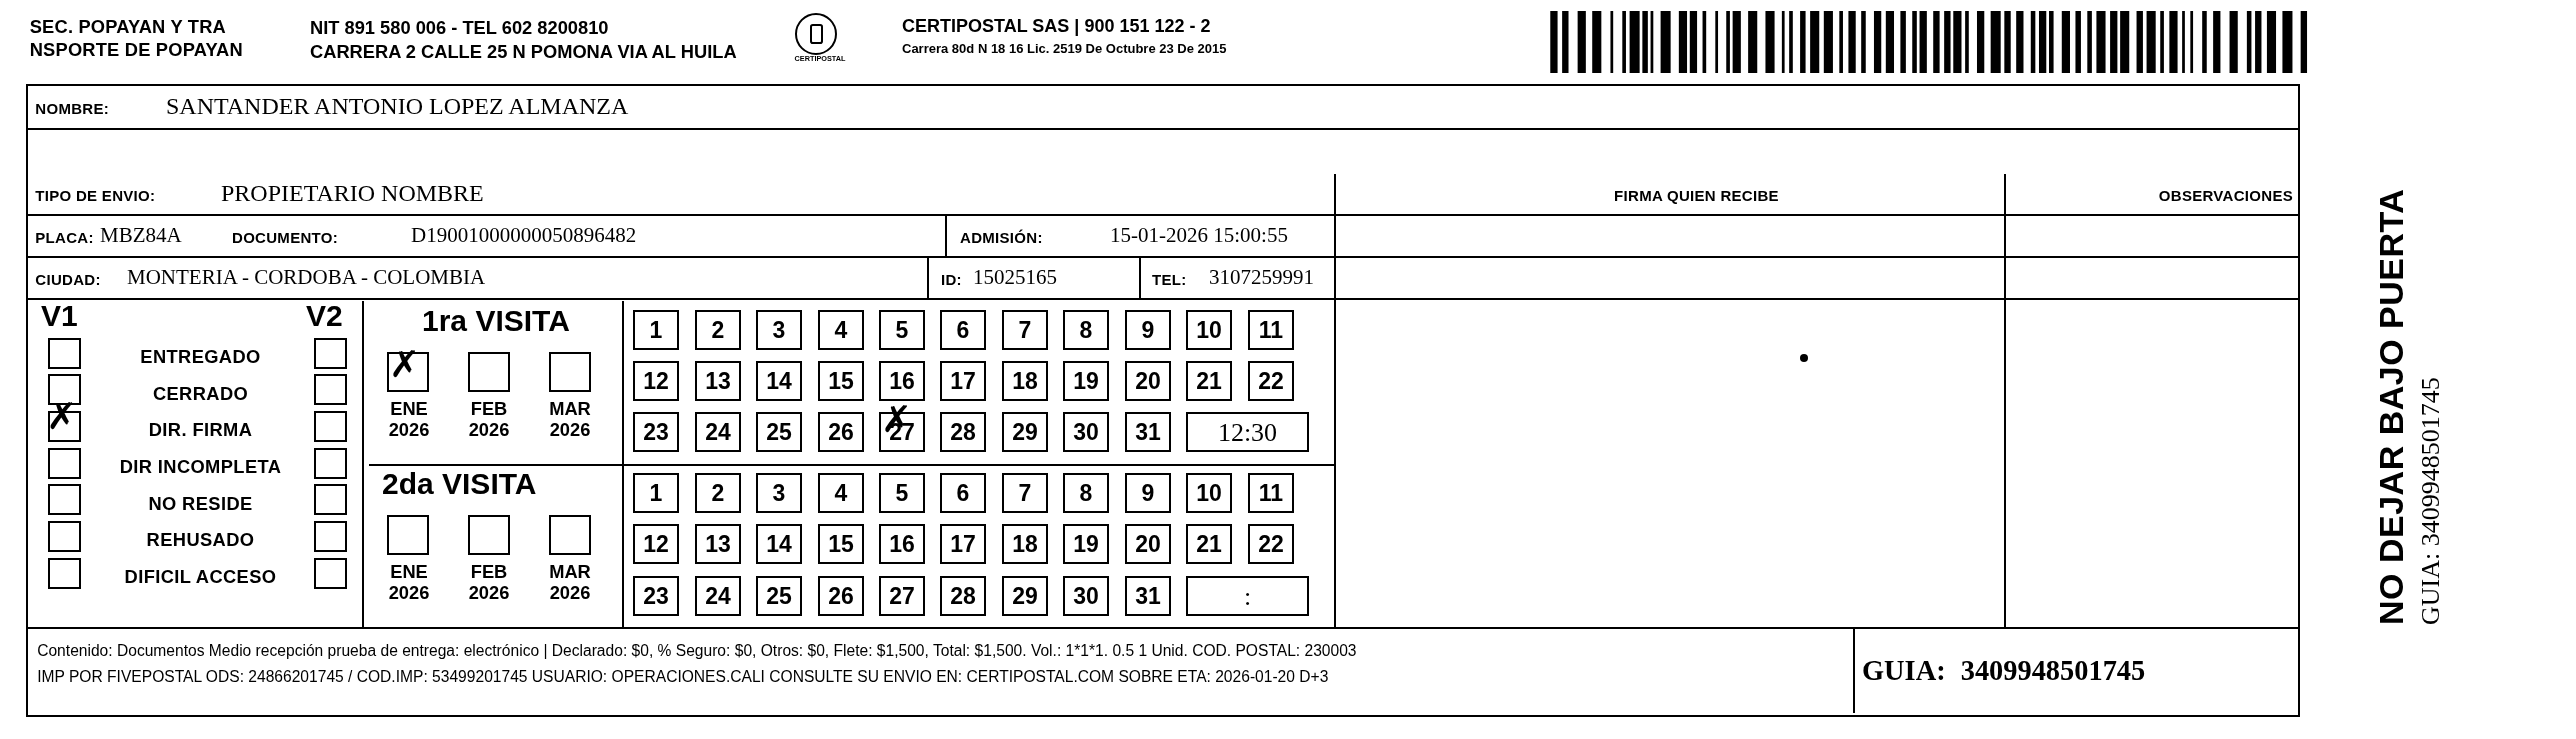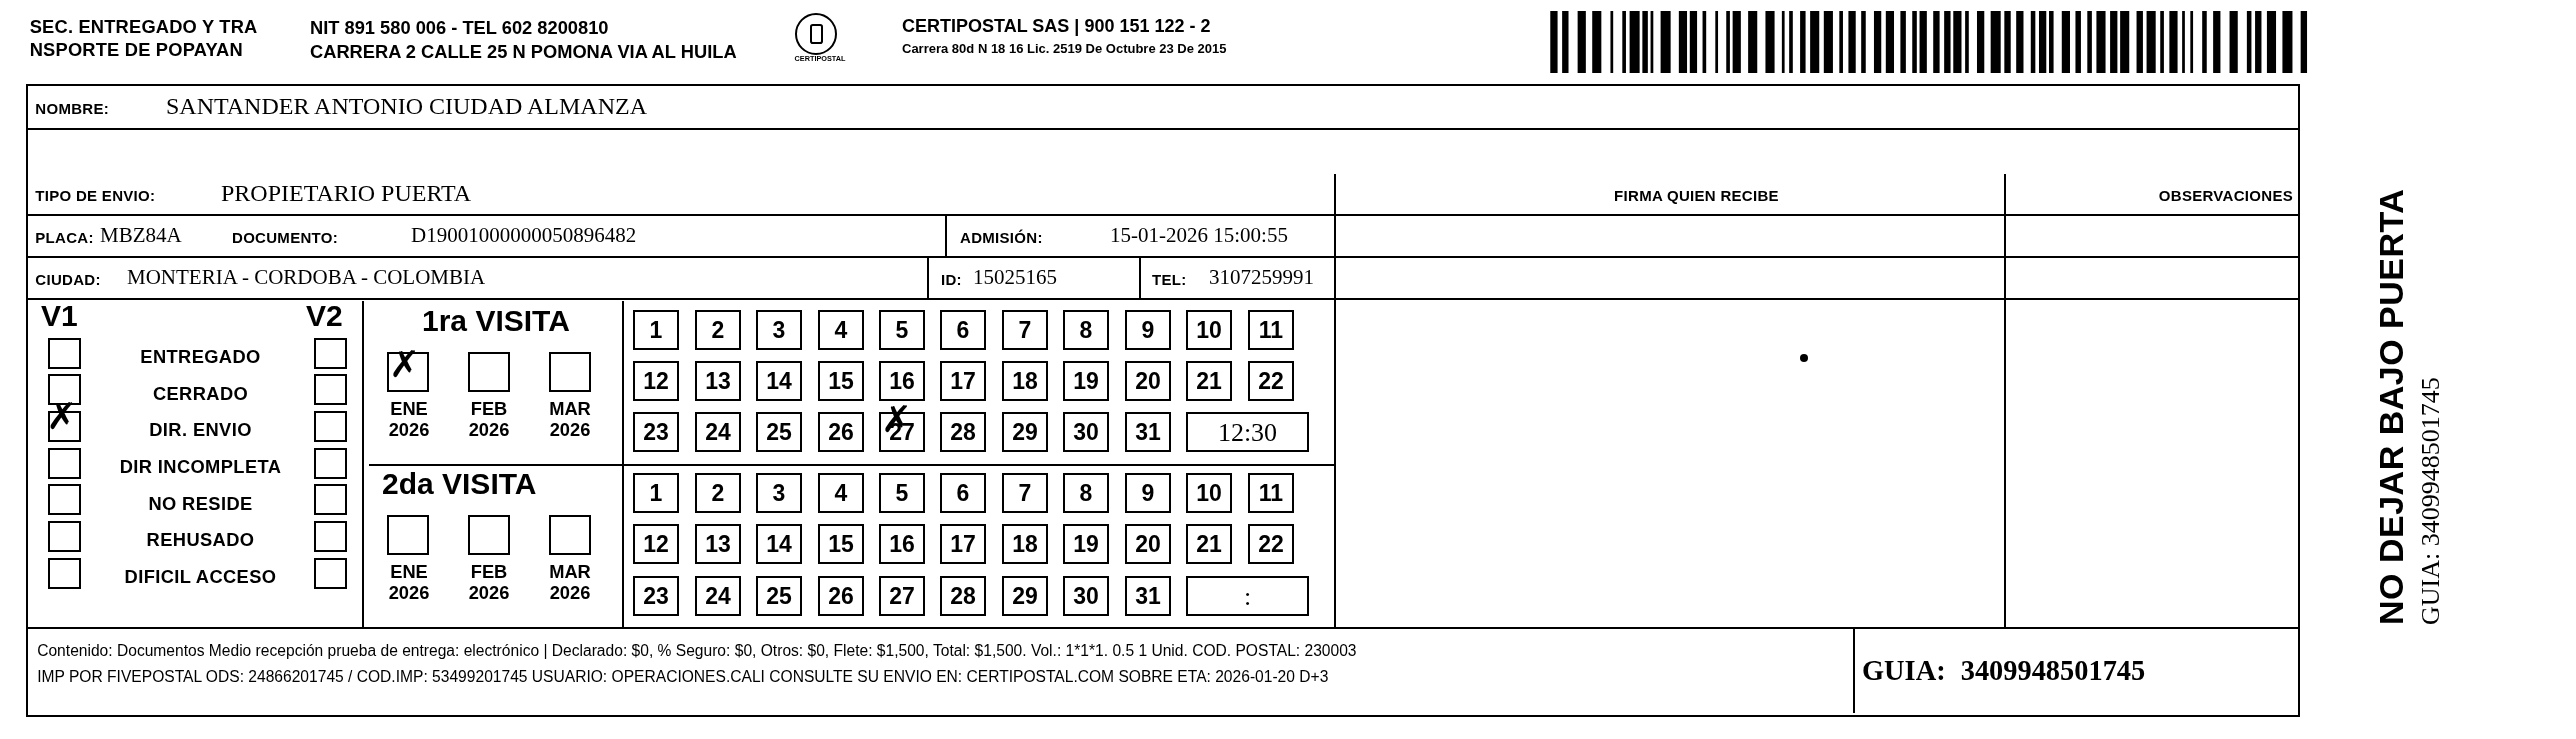--- a/index.html
+++ b/index.html
@@ -42,21 +42,21 @@
   .optlabel{font-size:18.3px;font-weight:bold;letter-spacing:0.4px;}
   .mark{position:absolute;font-size:37px;font-family:"Liberation Serif", serif;}
 </style>
 </head>
 <body>
 
 <div id="sheet">
 
   <div class="hdr">
     <div class="org">
-      <div>SEC. ENTREGADO Y TRA</div>
+      <div>SEC. POPAYAN Y TRA</div>
       <div>NSPORTE DE POPAYAN</div>
     </div>
     <div class="nit">
       <div>NIT 891 580 006 - TEL 602 8200810</div>
       <div>CARRERA 2 CALLE 25 N POMONA VIA AL HUILA</div>
     </div>
 
     <div class="sealimg">
       <div class="circ"></div>
       <div class="sealtxt">CERTIPOSTAL</div>
@@ -134,27 +134,27 @@
             <rect x="823" y="0" width="7" height="68"></rect>
           </g>
       </svg>
     </div>
   </div>
 
   <div class="frame">
 
     <div class="row" style="top:0;left:0;right:0;height:44px;">
       <span class="lbl" style="position:absolute;left:7.3px;top:13.8px;">NOMBRE:</span>
-      <span class="val" style="position:absolute;left:138px;top:7.3px;">SANTANDER ANTONIO CIUDAD ALMANZA</span>
+      <span class="val" style="position:absolute;left:138px;top:7.3px;">SANTANDER ANTONIO LOPEZ ALMANZA</span>
     </div>
 
 
     <div class="row" style="top:88px;left:0;right:0;height:42px;">
       <span class="lbl" style="position:absolute;left:7.3px;top:13px;">TIPO DE ENVIO:</span>
-      <span class="val" style="position:absolute;left:193px;top:6.4px;">PROPIETARIO PUERTA</span>
+      <span class="val" style="position:absolute;left:193px;top:6.4px;">PROPIETARIO NOMBRE</span>
       <span class="lbl" style="position:absolute;left:1311px;top:13px;width:715px;text-align:center;">FIRMA QUIEN RECIBE</span>
       <span class="lbl" style="position:absolute;left:1981px;top:13px;width:284px;text-align:right;">OBSERVACIONES</span>
     </div>
 
     <div class="row" style="top:130px;left:0;right:0;height:42px;">
       <span class="lbl" style="position:absolute;left:7.3px;top:13px;">PLACA:</span>
       <span class="valsm" style="position:absolute;left:72px;top:7.3px;">MBZ84A</span>
       <span class="lbl" style="position:absolute;left:204px;top:13px;">DOCUMENTO:</span>
       <span class="valsm" style="position:absolute;left:383px;top:7.3px;">D19001000000050896482</span>
       <span class="cellline" style="left:917px;"></span>
@@ -186,21 +186,21 @@
           <div class="cb" style="position: absolute; left: 20px; top: 37px;"></div>
           <div class="cb" style="position: absolute; left: 286px; top: 37px;"></div>
           <div class="optlabel" style="position: absolute; left: 66px; top: 45px; width: 213px; text-align: center;">ENTREGADO</div>
           <div class="cb" style="position: absolute; left: 20px; top: 73px;"></div>
           <div class="cb" style="position: absolute; left: 286px; top: 73px;"></div>
           <div class="optlabel" style="position: absolute; left: 66px; top: 82px; width: 213px; text-align: center;">CERRADO</div>
           <div class="cb" style="position: absolute; left: 20px; top: 110px;">
             <span class="mark" style="left: -3.7px; top: -18.3px;">✗</span>
           </div>
           <div class="cb" style="position: absolute; left: 286px; top: 110px;"></div>
-          <div class="optlabel" style="position: absolute; left: 66px; top: 118px; width: 213px; text-align: center;">DIR. ENVIO</div>
+          <div class="optlabel" style="position: absolute; left: 66px; top: 118px; width: 213px; text-align: center;">DIR. FIRMA</div>
           <div class="cb" style="position: absolute; left: 20px; top: 147px;"></div>
           <div class="cb" style="position: absolute; left: 286px; top: 147px;"></div>
           <div class="optlabel" style="position: absolute; left: 66px; top: 155px; width: 213px; text-align: center;">DIR INCOMPLETA</div>
           <div class="cb" style="position: absolute; left: 20px; top: 183px;"></div>
           <div class="cb" style="position: absolute; left: 286px; top: 183px;"></div>
           <div class="optlabel" style="position: absolute; left: 66px; top: 192px; width: 213px; text-align: center;">NO RESIDE</div>
           <div class="cb" style="position: absolute; left: 20px; top: 220px;"></div>
           <div class="cb" style="position: absolute; left: 286px; top: 220px;"></div>
           <div class="optlabel" style="position: absolute; left: 66px; top: 228px; width: 213px; text-align: center;">REHUSADO</div>
           <div class="cb" style="position: absolute; left: 20px; top: 257px;"></div>

